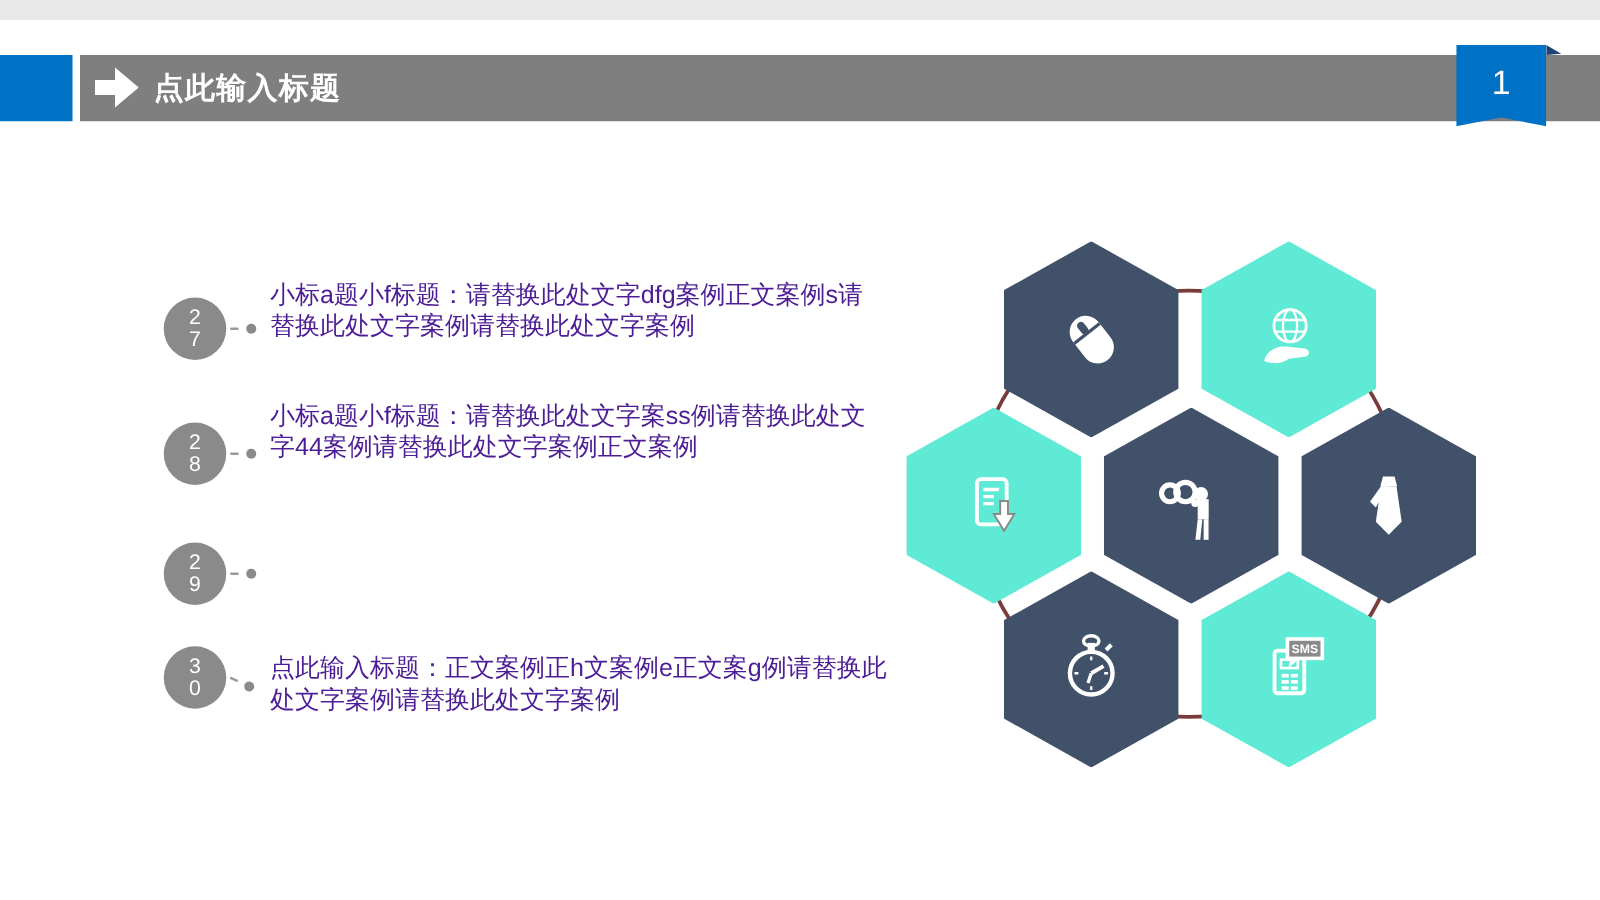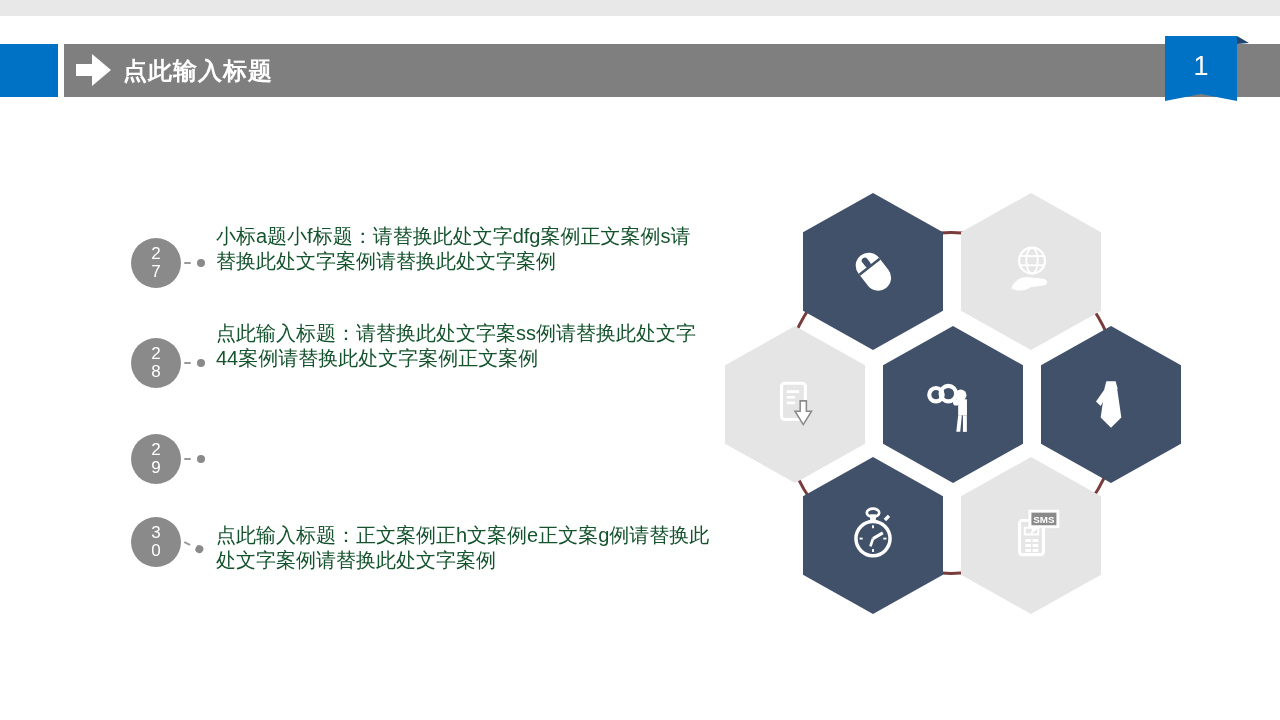--- a/index.html
+++ b/index.html
@@ -18,29 +18,29 @@
             color:#ffffff;font-size:27px;line-height:40px;}
 
   
   .num-circle{position:absolute;left:131px;width:50px;height:50px;border-radius:50%;background:#8A8A8A;
               color:#ffffff;font-size:17px;line-height:18px;display:flex;flex-direction:column;
               align-items:center;justify-content:center;text-align:center;}
   .connector{position:absolute;left:184px;width:30px;height:8px;display:flex;align-items:center;}
   .connector .dash{display:inline-block;width:7px;height:2.6px;background:#9A9A9A;margin-right:6px;border-radius:1px;}
   .connector .dot{display:inline-block;width:8px;height:8px;border-radius:50%;background:#8A8A8A;}
   .connector.tilt{transform:rotate(25deg);transform-origin:left center;}
-  .item-text{position:absolute;left:216px;width:494px;color:#14532d;font-size:20px;line-height:25px;}
+  .item-text{position:absolute;left:216px;width:494px;color:#4c1d95;font-size:20px;line-height:25px;}
 
   
   .ring{position:absolute;left:779px;top:215px;width:344px;height:344px;border:3px solid #7A3B3B;
         border-radius:50%;box-sizing:border-box;z-index:0;}
   .hex{position:absolute;width:140px;height:157px;display:flex;align-items:center;justify-content:center;
        clip-path:polygon(50% 0%,100% 25%,100% 75%,50% 100%,0% 75%,0% 25%);z-index:1;}
   .hex.navy{background:#41516A;}
-  .hex.gray{background:#e5e5e5;}
+  .hex.gray{background:#5eead4;}
   .hex svg{width:62px;height:62px;}
 </style>
 </head>
 <body>
 
 <div class="slide">
 
   <div class="accent-square"></div>
   <div class="title-bar">
     <svg class="arrow-ico" viewBox="0 0 35 34">
@@ -67,21 +67,21 @@
   <div class="item-text" style="top:208px;">小标a题小f标题：请替换此处文字dfg案例正文案例s请替换此处文字案例请替换此处文字案例</div>
 
   <div class="num-circle" style="top:322px;">
     <span>2</span>
     <span>8</span>
   </div>
   <div class="connector" style="top:343px;">
       <i class="dash"></i>
       <i class="dot"></i>
     </div>
-  <div class="item-text" style="top:305px;">点此输入标题：请替换此处文字案ss例请替换此处文字44案例请替换此处文字案例正文案例</div>
+  <div class="item-text" style="top:305px;">小标a题小f标题：请替换此处文字案ss例请替换此处文字44案例请替换此处文字案例正文案例</div>
 
   <div class="num-circle" style="top:418px;">
     <span>2</span>
     <span>9</span>
   </div>
   <div class="connector" style="top:439px;">
       <i class="dash"></i>
       <i class="dot"></i>
     </div>
 

